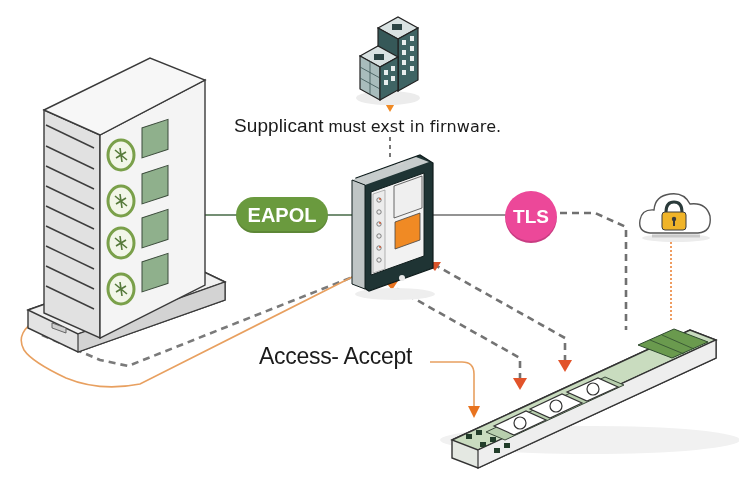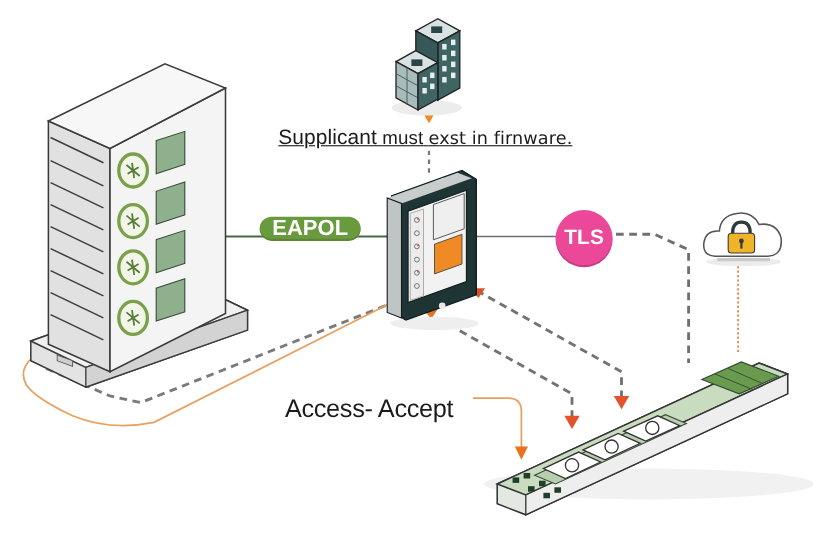--- a/index.html
+++ b/index.html
@@ -1,24 +1,24 @@
 <!DOCTYPE html>
 <html><head>
 <meta charset="utf-8">
 <style>
   html, body { margin: 0; padding: 0; background: #ffffff; }
   body { width: 739px; height: 493px; position: relative; overflow: hidden; font-family: "DejaVu Sans", sans-serif; }
   #stage { position: absolute; left: 0; top: 0; width: 739px; height: 493px; }
   .lbl { position: absolute; white-space: nowrap; color: #1b1b1b; }
-  #caption { left: 253px; top: 115px; font-size: 17px; font-family: "Liberation Sans", sans-serif; letter-spacing: 0.1px; text-decoration: underline; }
+  #caption { left: 234px; top: 115px; font-size: 17px; font-family: "Liberation Sans", sans-serif; letter-spacing: 0.1px; }
   #caption .a { font-size: 19px; }
   #caption .b { font-size: 16px; font-family: "DejaVu Sans", sans-serif; }
-  #access { left: 259px; top: 358px; font-size: 23px; font-family: "Liberation Sans", sans-serif; letter-spacing: -0.3px; }
+  #access { left: 259px; top: 343px; font-size: 23px; font-family: "Liberation Sans", sans-serif; letter-spacing: -0.3px; }
   .pill { position: absolute; display: flex; align-items: center; justify-content: center; color: #fff; font-weight: bold; font-family: "Liberation Sans", sans-serif; }
-  #eapol { left: 236px; top: 197px; width: 92px; height: 22px; border-radius: 18px; background: #6a9a3e; font-size: 20px; box-shadow: inset 0 -2px 0 rgba(0,0,0,0.12); }
+  #eapol { left: 236px; top: 197px; width: 92px; height: 36px; border-radius: 18px; background: #6a9a3e; font-size: 20px; box-shadow: inset 0 -2px 0 rgba(0,0,0,0.12); }
   #tls { left: 505px; top: 191px; width: 52px; height: 52px; border-radius: 50%; background: #bf3528; font-size: 19px; box-shadow: inset 0 -2px 0 rgba(0,0,0,0.15); }
 </style>
 </head>
 <body>
 
 <svg id="stage" viewBox="0 0 739 493" xmlns="http://www.w3.org/2000/svg">
   <defs>
     <linearGradient id="shadowG" x1="0" y1="0" x2="0" y2="1">
       <stop offset="0" stop-color="#e6e6e6"></stop>
       <stop offset="1" stop-color="#ffffff" stop-opacity="0"></stop>

